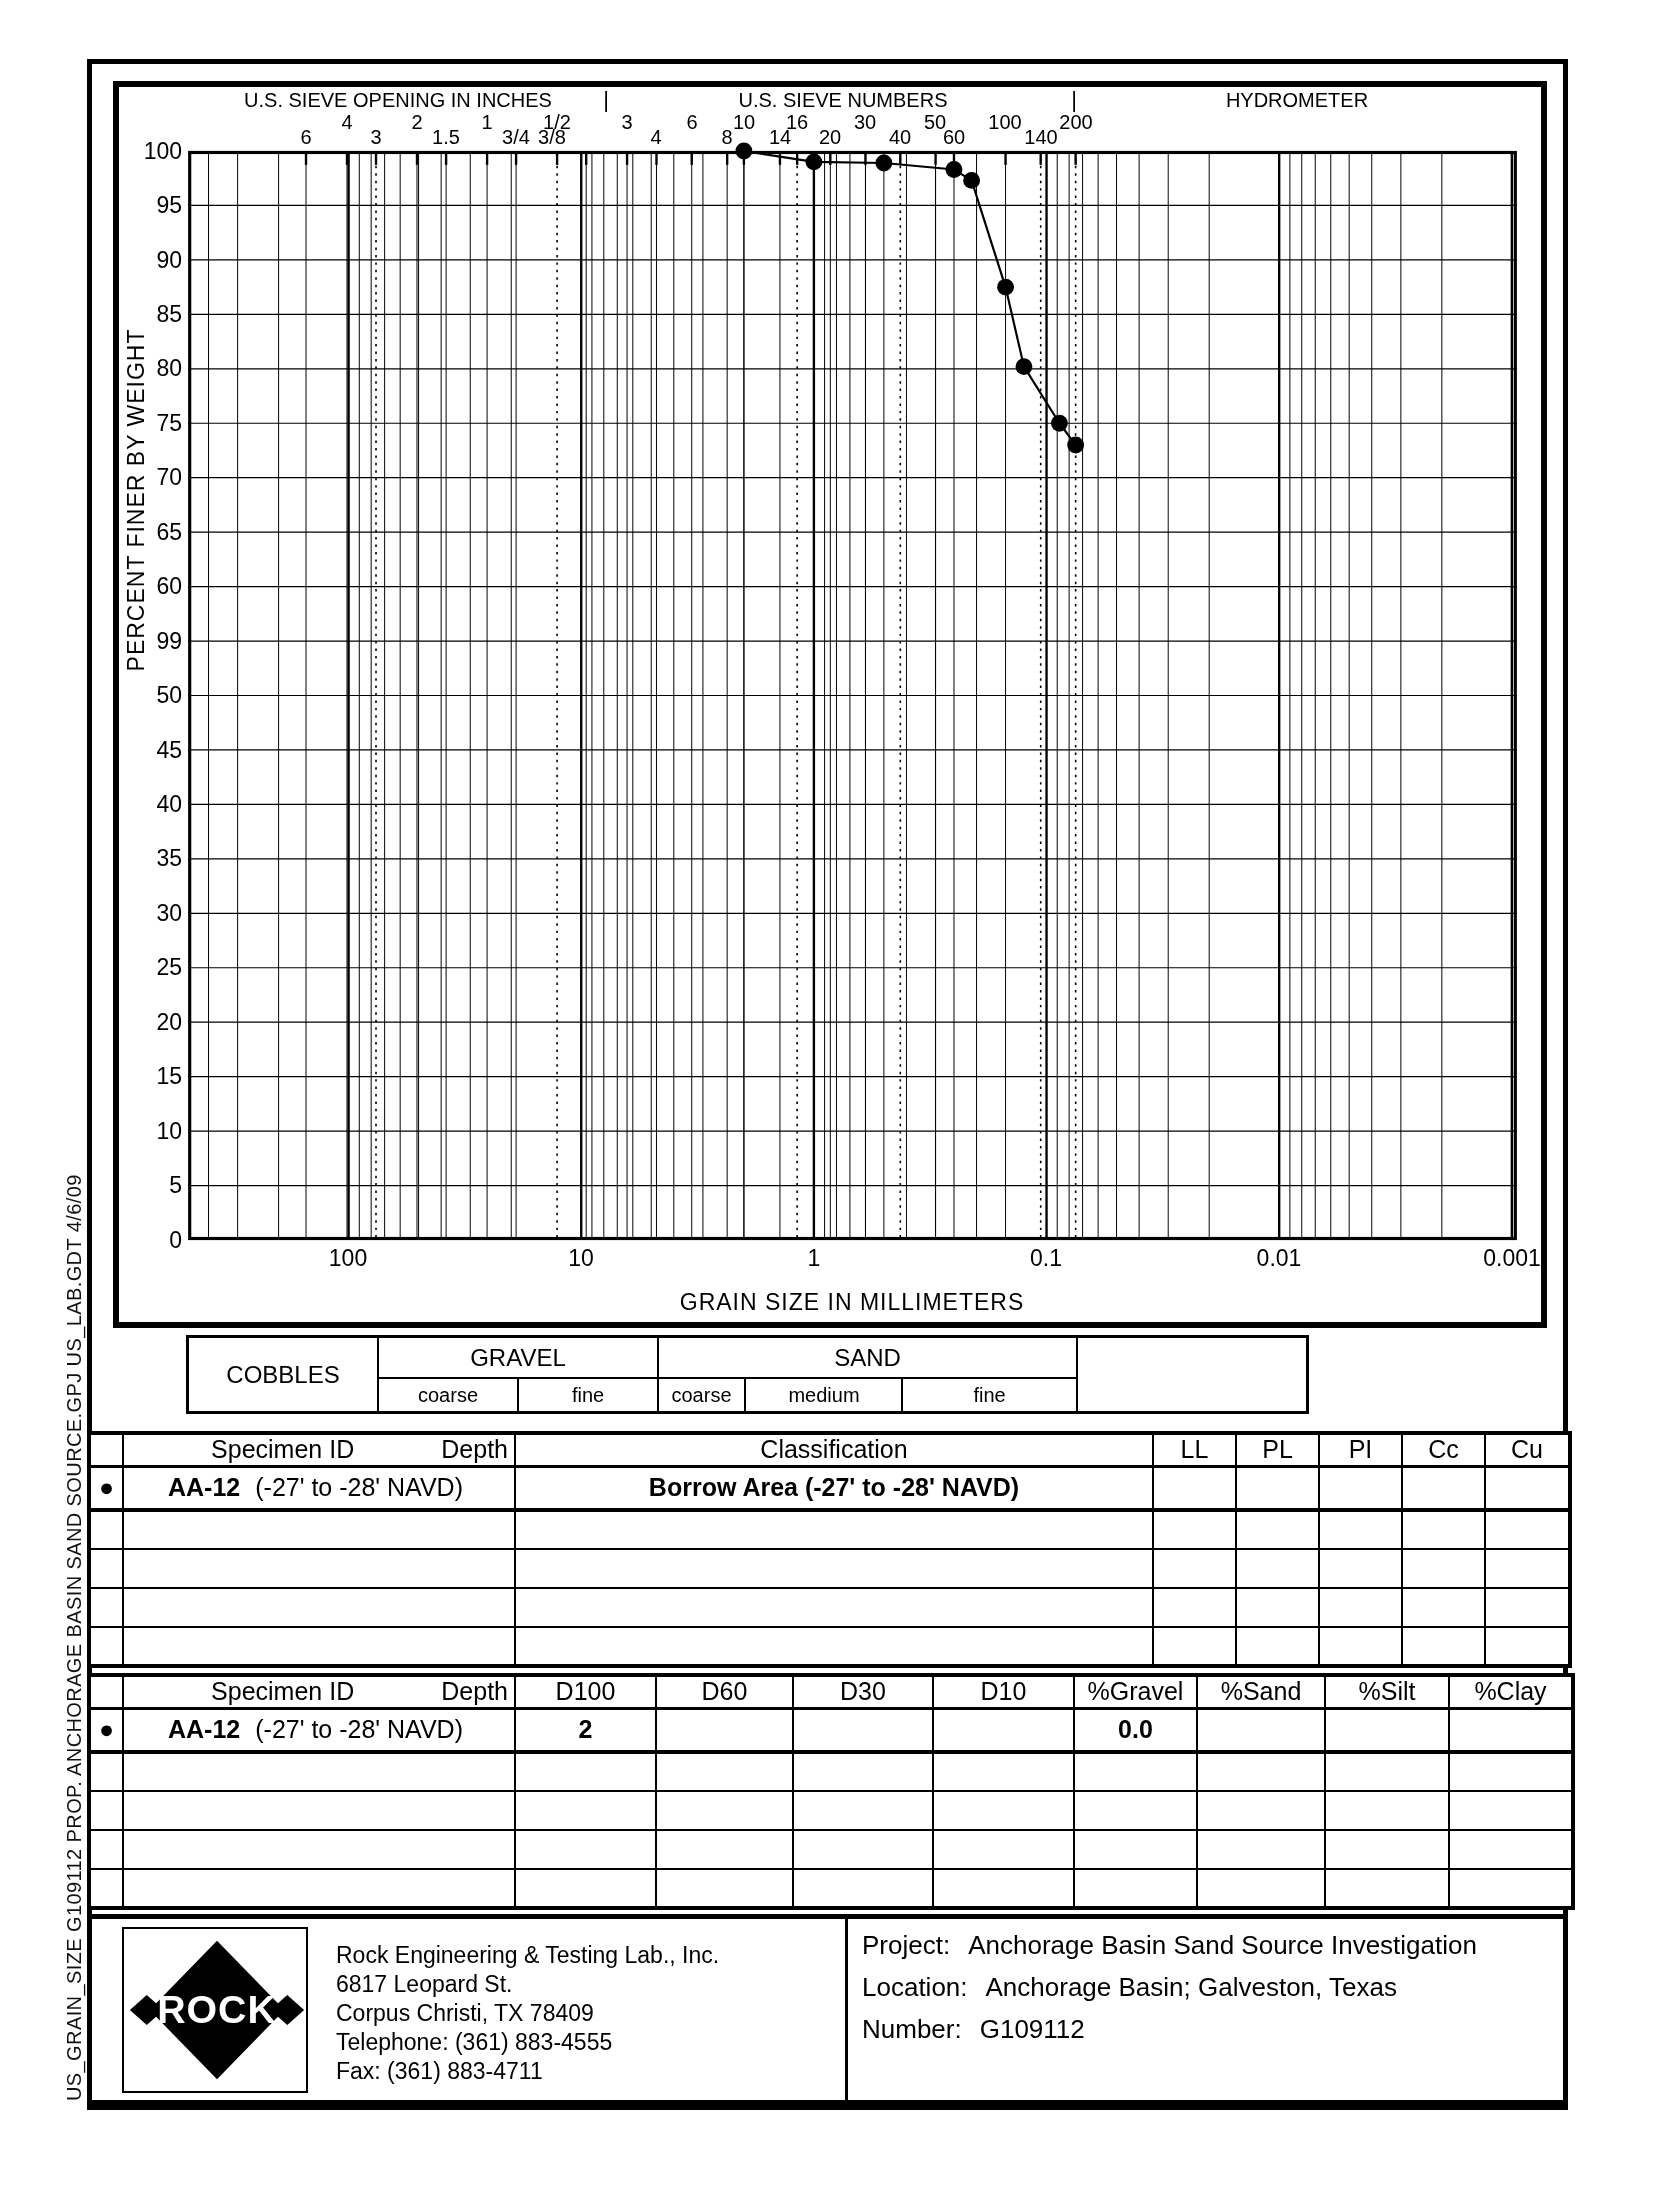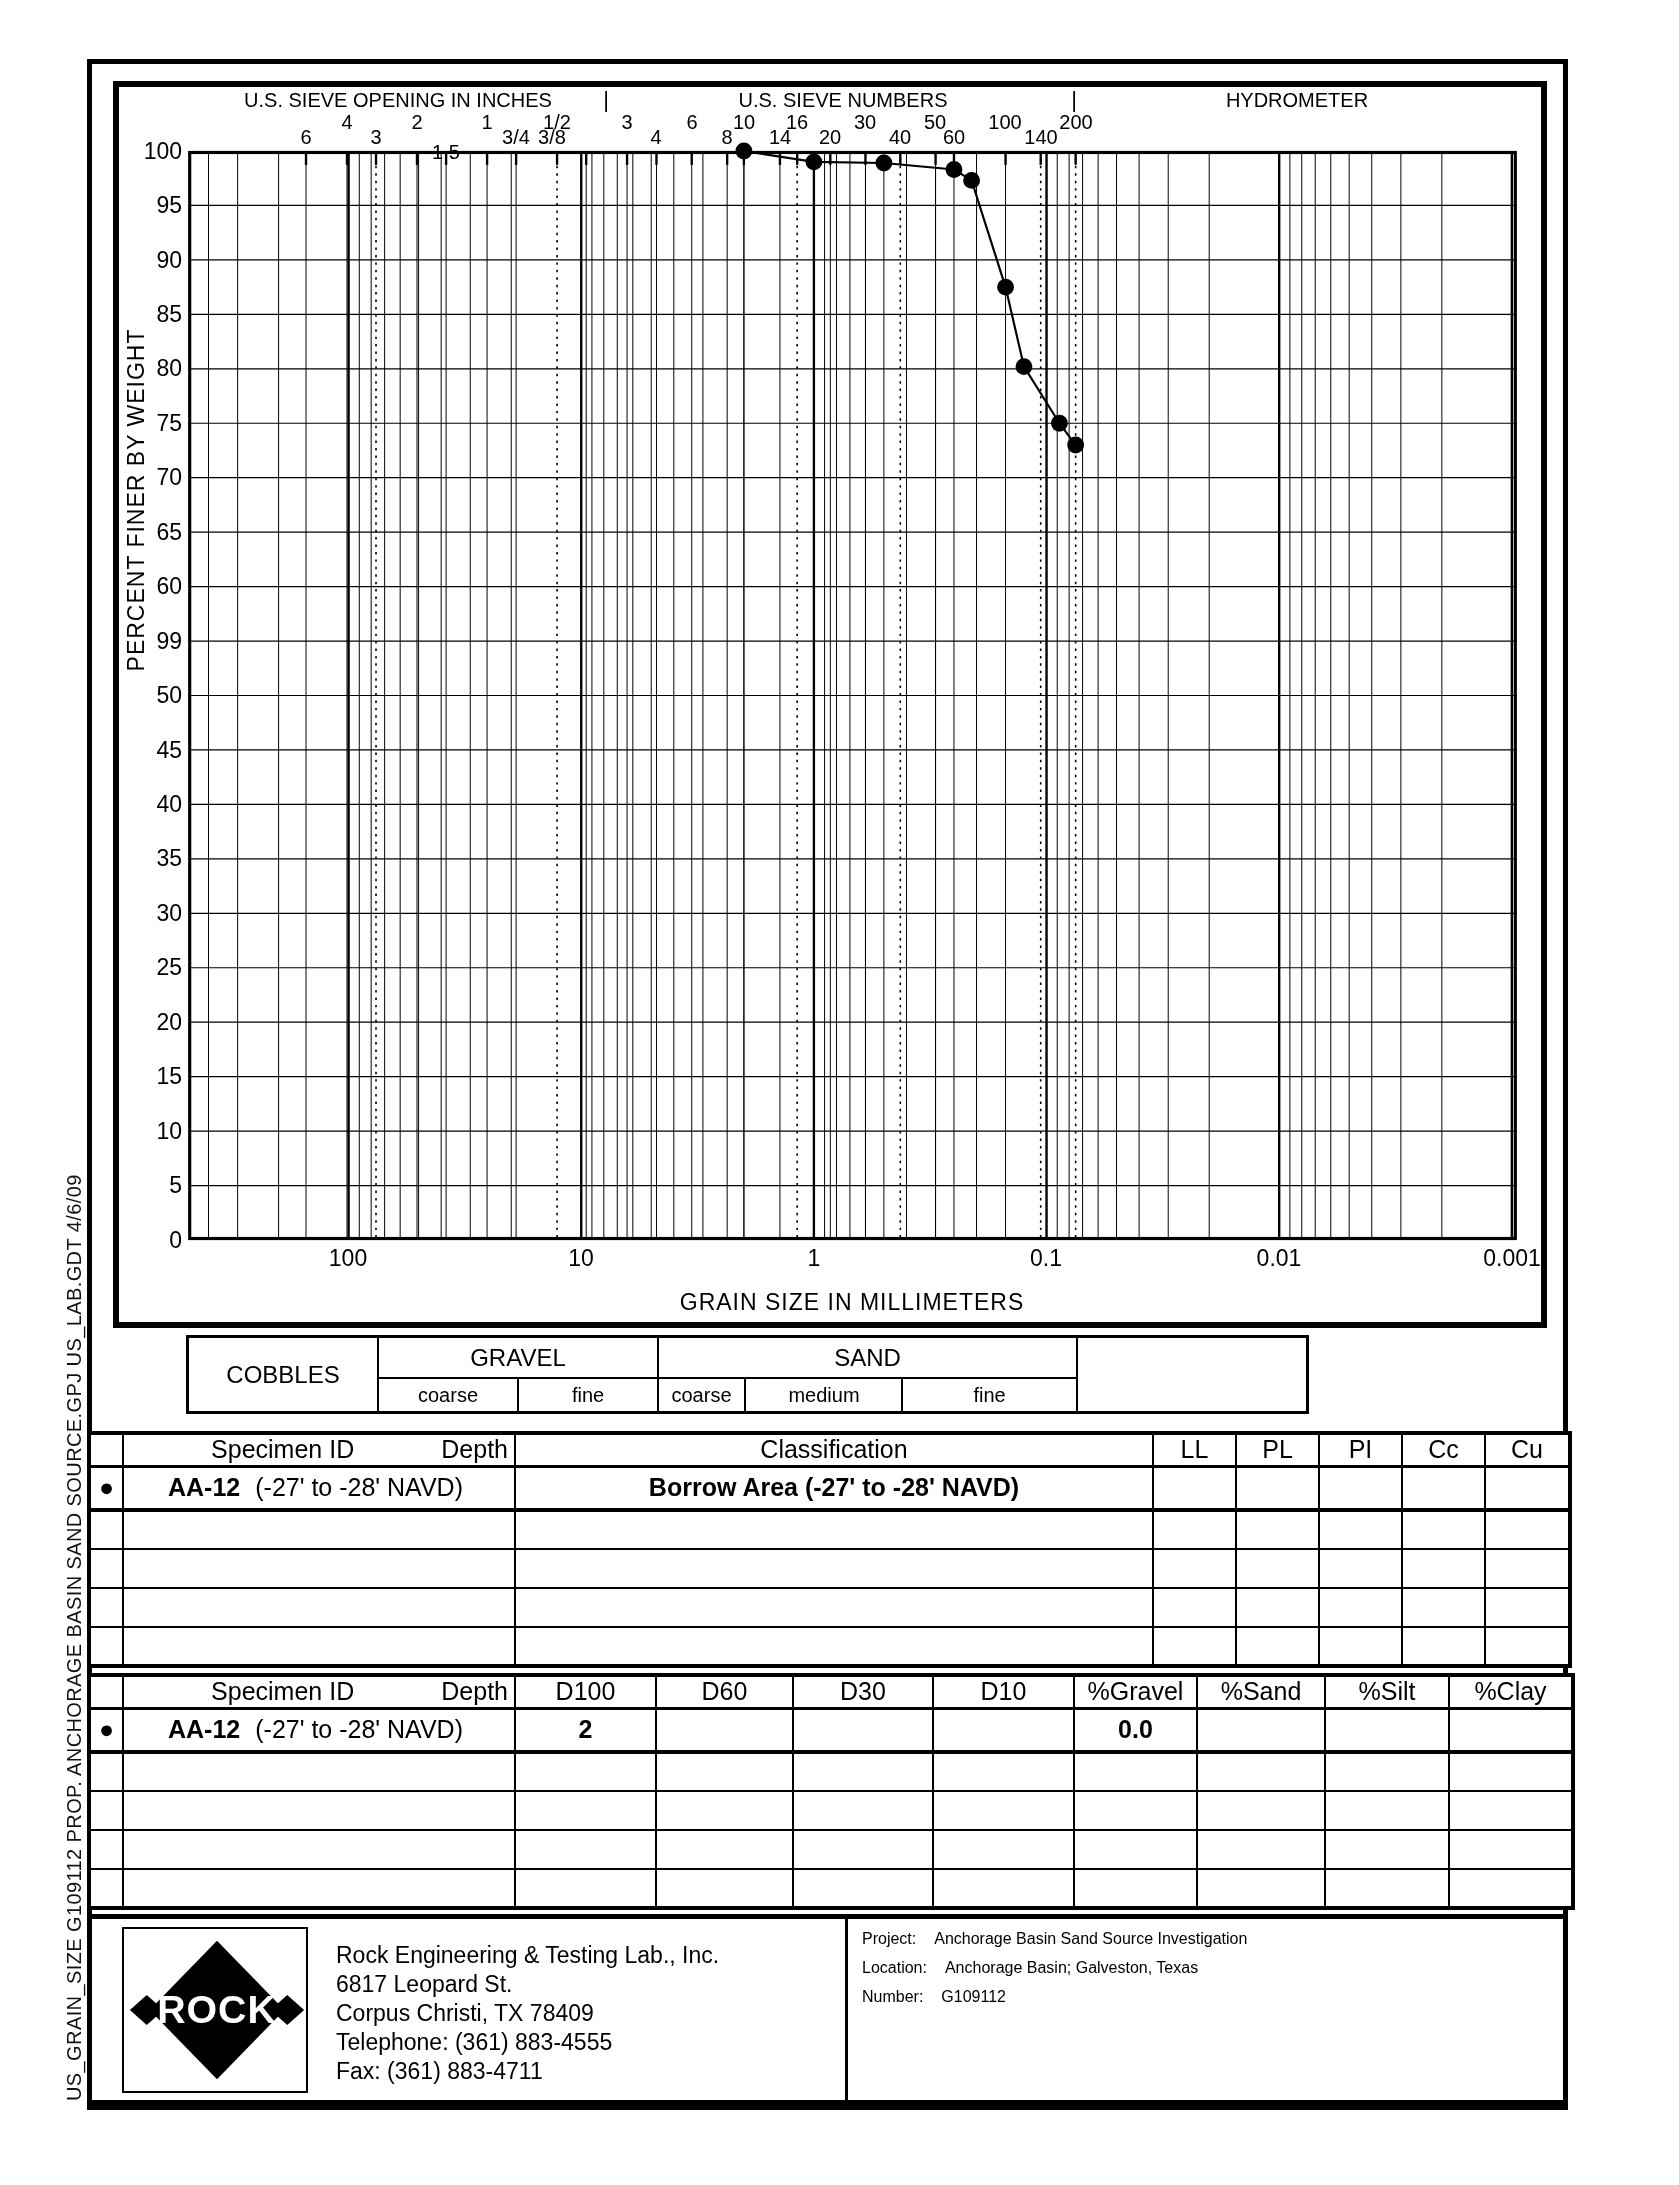--- a/index.html
+++ b/index.html
@@ -38,21 +38,21 @@
   .rpt-table tr.empty:last-child td { border-bottom:none; }
   .cell-split { display:flex; justify-content:space-between; align-items:center; width:100%; }
   .bold { font-weight:bold; }
 
   .footer { position:absolute; left:87px; top:1914px; width:1481px; height:191px; border:5px solid #000; background:#fff; }
   .footer-divider { position:absolute; left:753px; top:0; width:3px; height:100%; background:#000; }
   .logo-box { position:absolute; left:30px; top:8px; width:186px; height:166px; border:2px solid #000; display:flex; align-items:center; justify-content:flex-end; }
   .company { position:absolute; left:244px; top:22px; font-size:23px; line-height:29px; }
   .title-block { position:absolute; left:756px; top:0; width:720px; height:100%; }
   .tb-title { height:51px; border-bottom:3px solid #000; text-align:center; font-size:37px; font-weight:bold; line-height:50px; letter-spacing:1px; }
-  .tb-row { margin:11px 0 0 14px; font-size:16px; }
+  .tb-row { margin:11px 0 0 14px; font-size:26px; }
   .tb-row .lbl { margin-right:18px; }
 </style>
 </head>
 <body>
 
 <div class="page">
   <div class="sidebar-text">US_GRAIN_SIZE  G109112 PROP. ANCHORAGE BASIN SAND SOURCE.GPJ  US_LAB.GDT  4/6/09</div>
   <div class="outer-border"></div>
   <div class="chart-panel"></div>
 
@@ -192,21 +192,21 @@
       </div>
   <div class="top-header" style="left: 398px;">U.S. SIEVE OPENING IN INCHES</div>
       <div class="top-header" style="left: 843px;">U.S. SIEVE NUMBERS</div>
       <div class="top-header" style="left: 1297px;">HYDROMETER</div>
       <div class="top-sep" style="left: 606px;">|</div>
       <div class="top-sep" style="left: 1074px;">|</div>
       <div class="sieve-label" style="left: 306px; top: 126px;">6</div>
       <div class="sieve-label" style="left: 347px; top: 111px;">4</div>
       <div class="sieve-label" style="left: 376px; top: 126px;">3</div>
       <div class="sieve-label" style="left: 417px; top: 111px;">2</div>
-      <div class="sieve-label" style="left: 446px; top: 126px; margin-top: 15px;">1.5</div>
+      <div class="sieve-label" style="left: 446px; top: 126px;">1.5</div>
       <div class="sieve-label" style="left: 487px; top: 111px;">1</div>
       <div class="sieve-label" style="left: 516px; top: 126px;">3/4</div>
       <div class="sieve-label" style="left: 557px; top: 111px;">1/2</div>
       <div class="sieve-label" style="left: 552px; top: 126px;">3/8</div>
       <div class="sieve-label" style="left: 627px; top: 111px;">3</div>
       <div class="sieve-label" style="left: 656px; top: 126px;">4</div>
       <div class="sieve-label" style="left: 692px; top: 111px;">6</div>
       <div class="sieve-label" style="left: 727px; top: 126px;">8</div>
       <div class="sieve-label" style="left: 744px; top: 111px;">10</div>
       <div class="sieve-label" style="left: 780px; top: 126px;">14</div>

